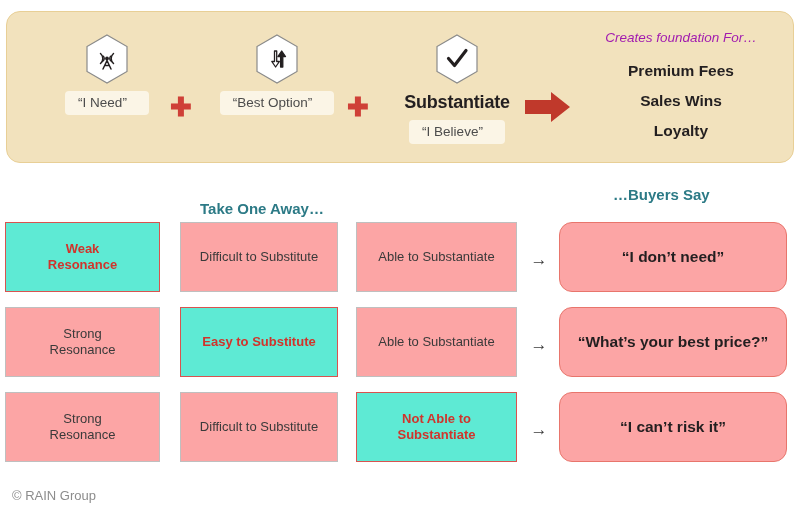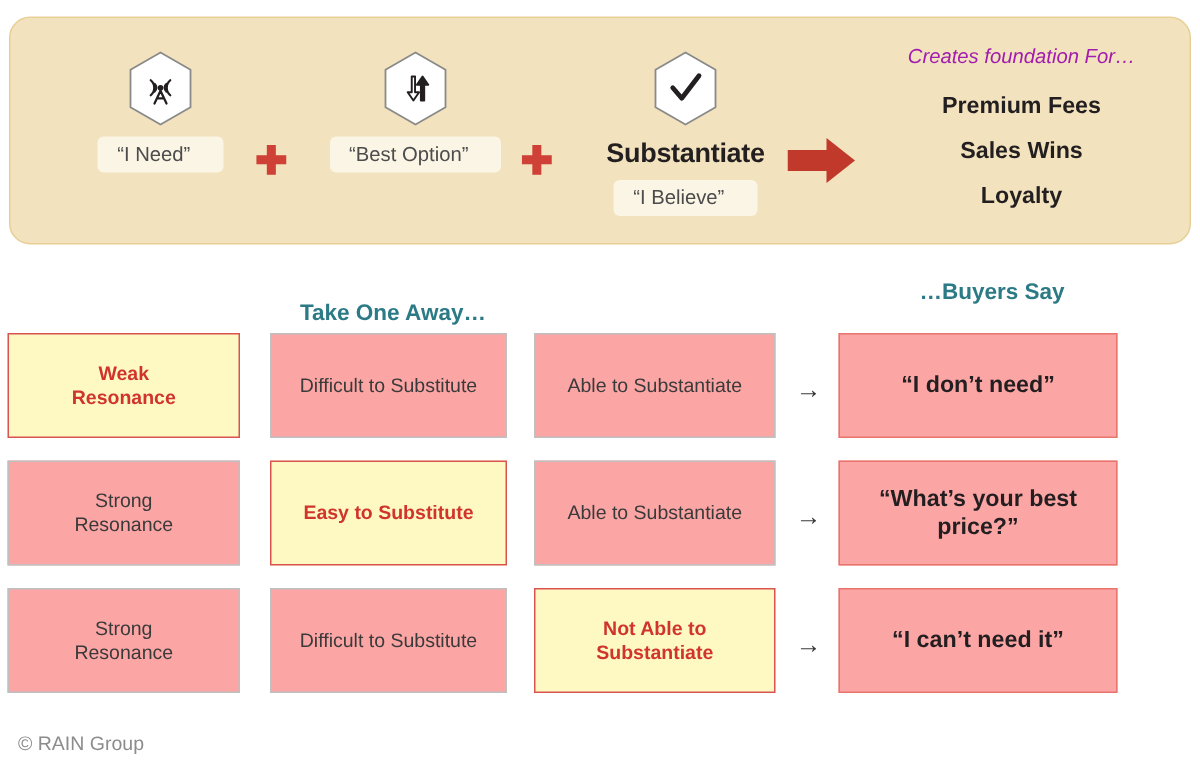--- a/index.html
+++ b/index.html
@@ -131,21 +131,21 @@
     justify-content: center;
     text-align: center;
     background: #fca5a5;
     border: 1px solid #bfbfbf;
     font-size: 13px;
     color: #3a3a3a;
     line-height: 1.25;
     padding: 4px 6px;
   }
   .cell.highlight {
-    background: #fef9c3;
+    background: #5eead4;
     border: 1px solid #d9534f;
     color: #d0342c;
     font-weight: bold;
     font-size: 13px;
   }
   .cell.outcome {
     border: 1px solid #e8756c;
     color: #231f20;
     font-weight: bold;
     font-size: 15.5px;
@@ -157,21 +157,21 @@
     text-align: center;
     font-size: 17px;
     color: #3a3a3a;
     line-height: 1;
   }
 
   
   .col-1 { left: 5px;   width: 155px; }
   .col-2 { left: 180px; width: 158px; }
   .col-3 { left: 356px; width: 161px; }
-  .col-4 { left: 559px; width: 186px; }
+  .col-4 { left: 559px; width: 228px; border-radius: 13px; }
   .arr-x { left: 524px; }
 
   .row-1 { top: 222px; height: 70px; }
   .row-2 { top: 307px; height: 70px; }
   .row-3 { top: 392px; height: 70px; }
   .arr-row-1 { top: 251px; }
   .arr-row-2 { top: 336px; }
   .arr-row-3 { top: 421px; }
 
   
@@ -263,15 +263,15 @@
 <div class="cell col-1 row-2">Strong<br>Resonance</div>
 <div class="cell col-2 row-2 highlight">Easy to Substitute</div>
 <div class="cell col-3 row-2">Able to Substantiate</div>
 <div class="row-arrow arr-x arr-row-2">→</div>
 <div class="cell outcome col-4 row-2">“What’s your best price?”</div>
 
 <div class="cell col-1 row-3">Strong<br>Resonance</div>
 <div class="cell col-2 row-3">Difficult to Substitute</div>
 <div class="cell col-3 row-3 highlight">Not Able to<br>Substantiate</div>
 <div class="row-arrow arr-x arr-row-3">→</div>
-<div class="cell outcome col-4 row-3">“I can’t need it”</div>
+<div class="cell outcome col-4 row-3">“I can’t risk it”</div>
 
 <div id="footer">© RAIN Group</div>
 
 </body></html>

